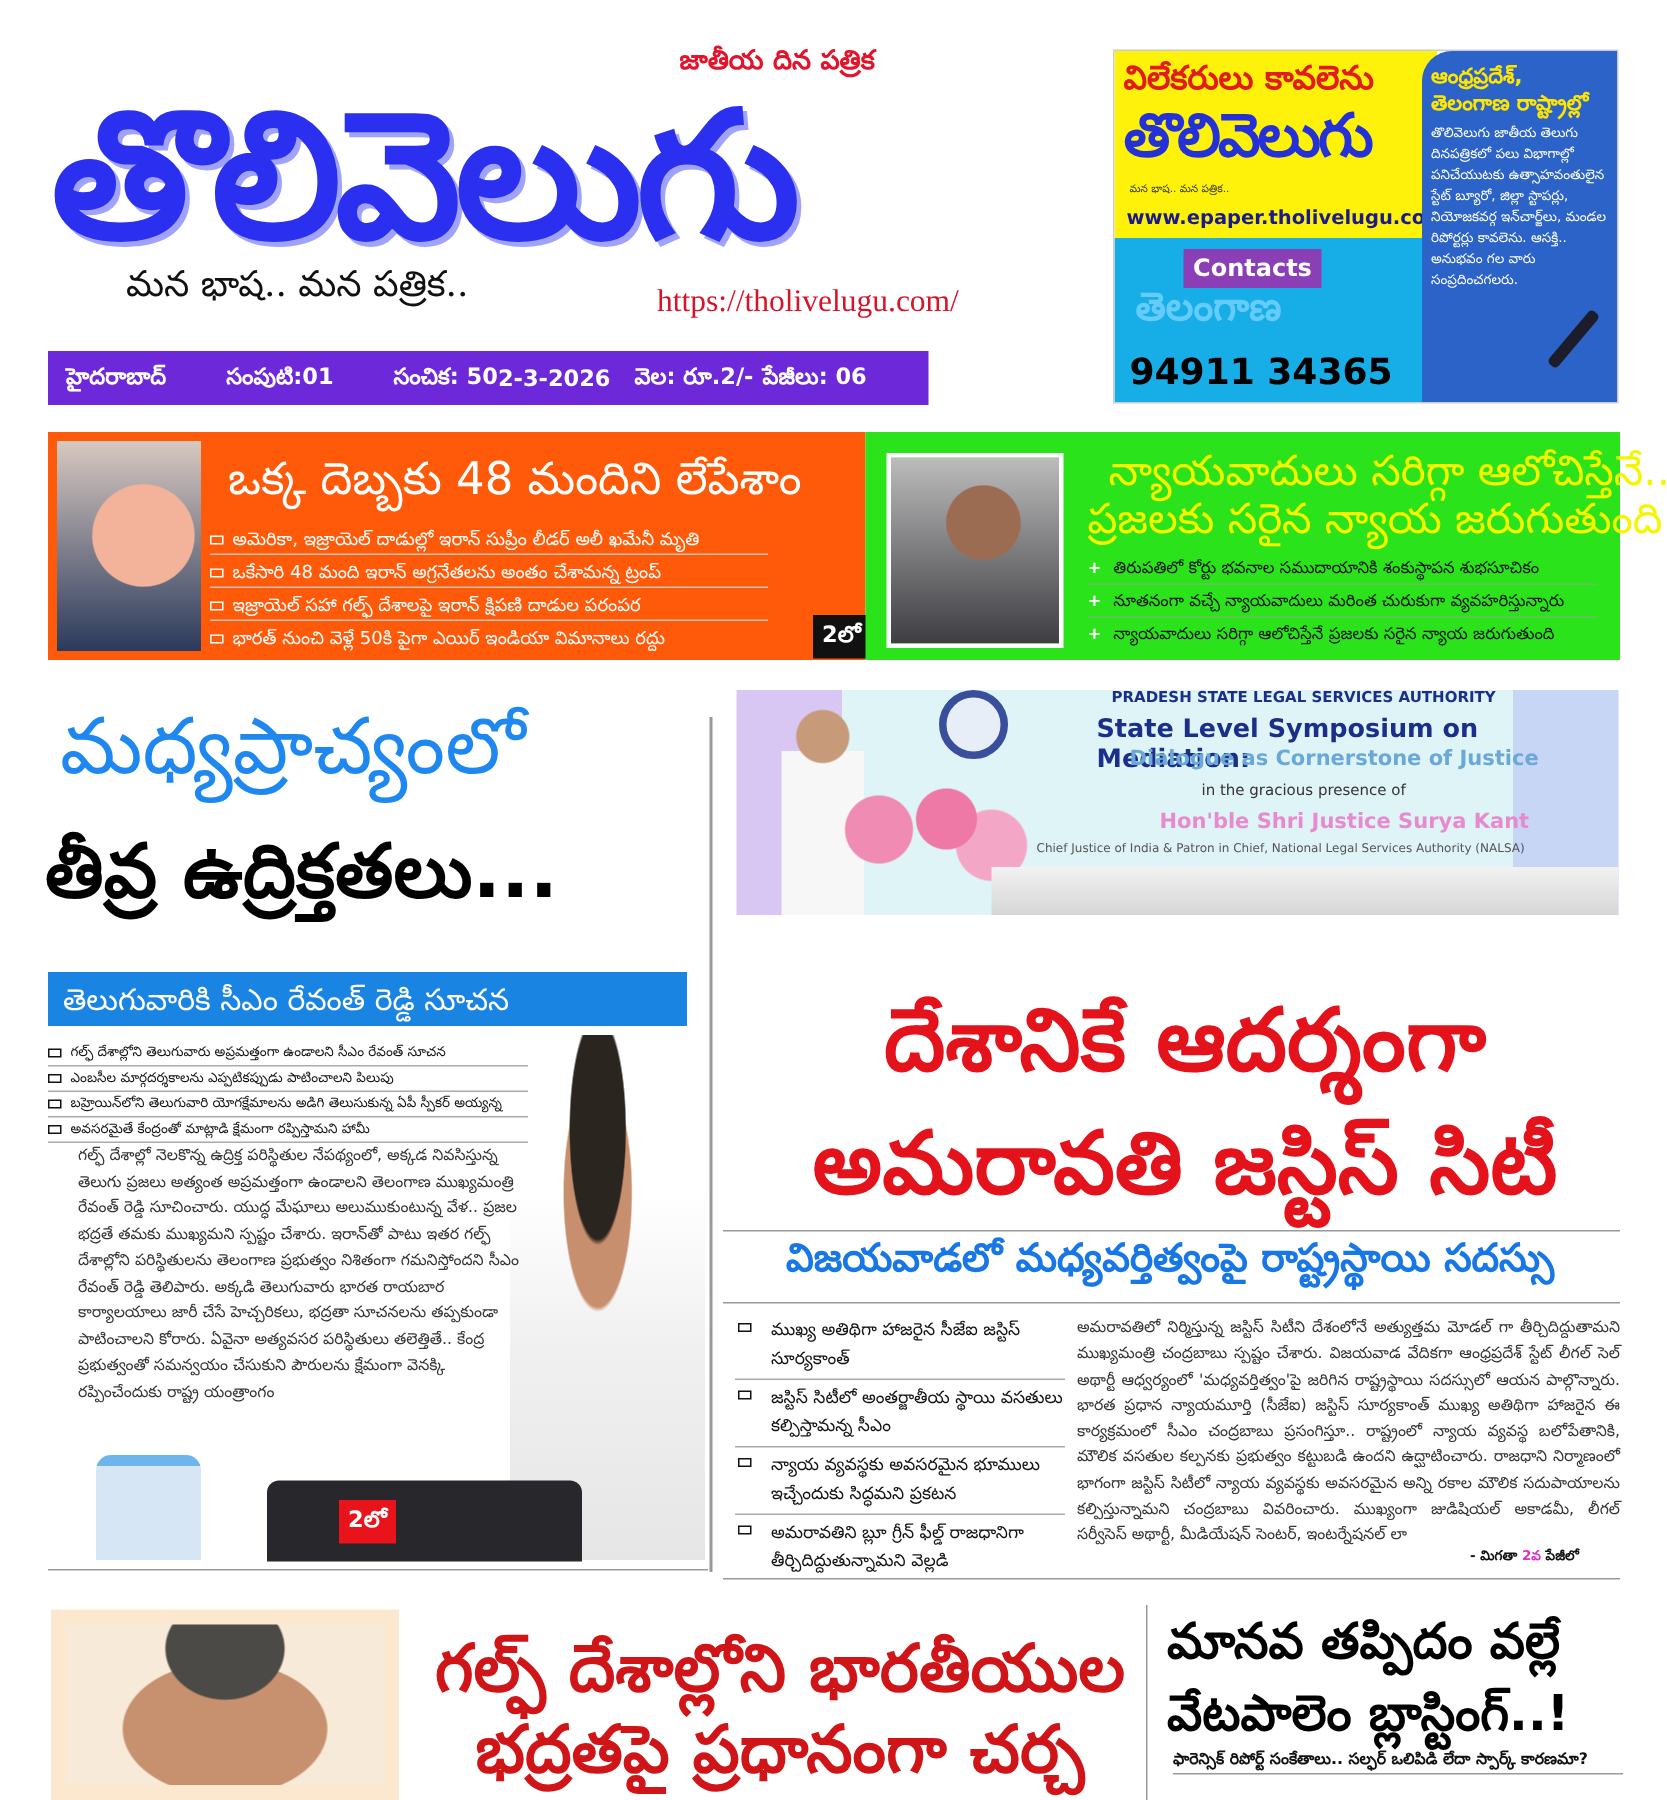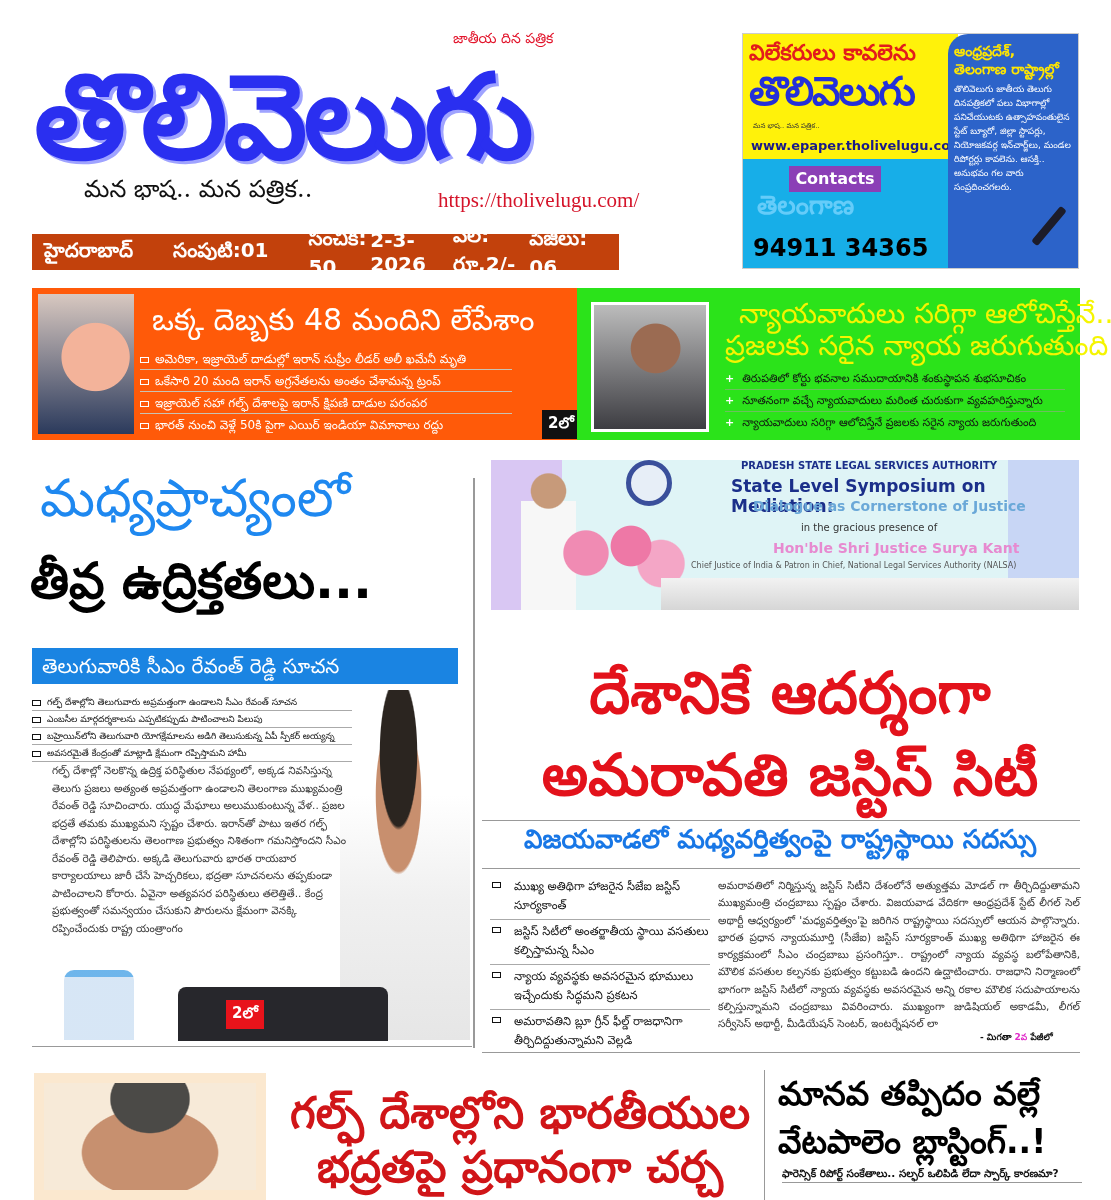--- a/index.html
+++ b/index.html
@@ -1,24 +1,24 @@
 <!DOCTYPE html>
 <html><head>
 <meta charset="utf-8">
 <style>
   * { box-sizing: border-box; margin: 0; padding: 0; }
   body { width: 1111px; height: 1200px; background: #fff; font-family: "DejaVu Sans", sans-serif; position: relative; overflow: hidden; color: #111; }
   .abs { position: absolute; }
 
   
   .logo { left: 34px; top: 52px; width: 692px; height: 130px; color: #2a2ff0; font-weight: 900; font-size: 118px; line-height: 130px; letter-spacing: -4px; text-shadow: 3px 3px 0 #9fa3ff, -1px -1px 0 #fff; white-space: nowrap; }
-  .logo-sub { left: 300px; top: 30px; color: #e2142b; font-size: 14px; font-weight: normal; left: 453px; }
+  .logo-sub { left: 300px; top: 30px; color: #e2142b; font-size: 18px; font-weight: bold; left: 453px; }
   .slogan { left: 84px; top: 175px; font-size: 24px; color: #111; font-family: "DejaVu Serif", serif; }
   .url { left: 438px; top: 188px; font-size: 21px; color: #d5142a; font-family: "Liberation Serif", serif; }
-  .infobar { left: 32px; top: 234px; width: 587px; height: 36px; background: #c2410c; color: #fff; display: flex; align-items: center; gap: 0; font-size: 20px; font-weight: bold; }
+  .infobar { left: 32px; top: 234px; width: 587px; height: 36px; background: #6d28d9; color: #fff; display: flex; align-items: center; gap: 0; font-size: 15px; font-weight: bold; }
   .infobar span { margin-left: 12px; margin-right: 28px; }
 
   
   .ad { left: 742px; top: 33px; width: 337px; height: 236px; border: 1px solid #ccc; background: #fff; overflow: hidden; }
   .ad-left { position: absolute; left: 0; top: 0; width: 215px; height: 236px; background: linear-gradient(#fff20a 0 125px, #17aee8 125px 236px); }
   .ad-right { position: absolute; left: 205px; top: 0; width: 132px; height: 236px; background: #2c63c9; border-top-left-radius: 20px; color: #fff; padding: 8px 6px; }
   .ad-title { position: absolute; left: 6px; top: 6px; color: #e21c1c; font-size: 22px; font-weight: bold; white-space: nowrap; }
   .ad-logo { position: absolute; left: 6px; top: 34px; color: #2430d8; font-size: 40px; font-weight: 900; letter-spacing: -2px; white-space: nowrap; }
   .ad-url { position: absolute; left: 8px; top: 104px; color: #1a1a8a; font-size: 13px; font-weight: bold; white-space: nowrap; }
   .ad-contacts { position: absolute; left: 46px; top: 132px; width: 92px; height: 26px; background: #8b3fb6; color: #fff; font-size: 16px; font-weight: bold; text-align: center; line-height: 26px; }
@@ -123,21 +123,21 @@
     <div class="ad-rb">తొలివెలుగు జాతీయ తెలుగు దినపత్రికలో పలు విభాగాల్లో పనిచేయుటకు ఉత్సాహవంతులైన స్టేట్ బ్యూరో, జిల్లా స్టాపర్లు, నియోజకవర్గ ఇన్‌చార్జ్‌లు, మండల రిపోర్టర్లు కావలెను. ఆసక్తి.. అనుభవం గల వారు సంప్రదించగలరు.</div>
     <div class="pen"></div>
   </div>
 </div>
 
 <div class="abs orange">
   <div class="photo-trump"></div>
   <div class="orange-head">ఒక్క దెబ్బకు 48 మందిని లేపేశాం</div>
   <div class="ob-list">
     <div class="ob-item"><span class="bullet-sq"></span><span>అమెరికా, ఇజ్రాయెల్ దాడుల్లో ఇరాన్ సుప్రీం లీడర్ అలీ ఖమేనీ మృతి</span></div>
-    <div class="ob-item"><span class="bullet-sq"></span><span>ఒకేసారి 20 మంది ఇరాన్ అగ్రనేతలను అంతం చేశామన్న ట్రంప్</span></div>
+    <div class="ob-item"><span class="bullet-sq"></span><span>ఒకేసారి 48 మంది ఇరాన్ అగ్రనేతలను అంతం చేశామన్న ట్రంప్</span></div>
     <div class="ob-item"><span class="bullet-sq"></span><span>ఇజ్రాయెల్ సహా గల్ఫ్ దేశాలపై ఇరాన్ క్షిపణి దాడుల పరంపర</span></div>
     <div class="ob-item"><span class="bullet-sq"></span><span>భారత్ నుంచి వెళ్లే 50కి పైగా ఎయిర్ ఇండియా విమానాలు రద్దు</span></div>
   </div>
   <div class="tag2" style="left:510px;top:122px">2లో</div>
 </div>
 
 <div class="abs green">
   <div class="photo-judge"></div>
   <div class="green-head">
     <div style="padding-left:14px">న్యాయవాదులు సరిగ్గా ఆలోచిస్తేనే..</div>

